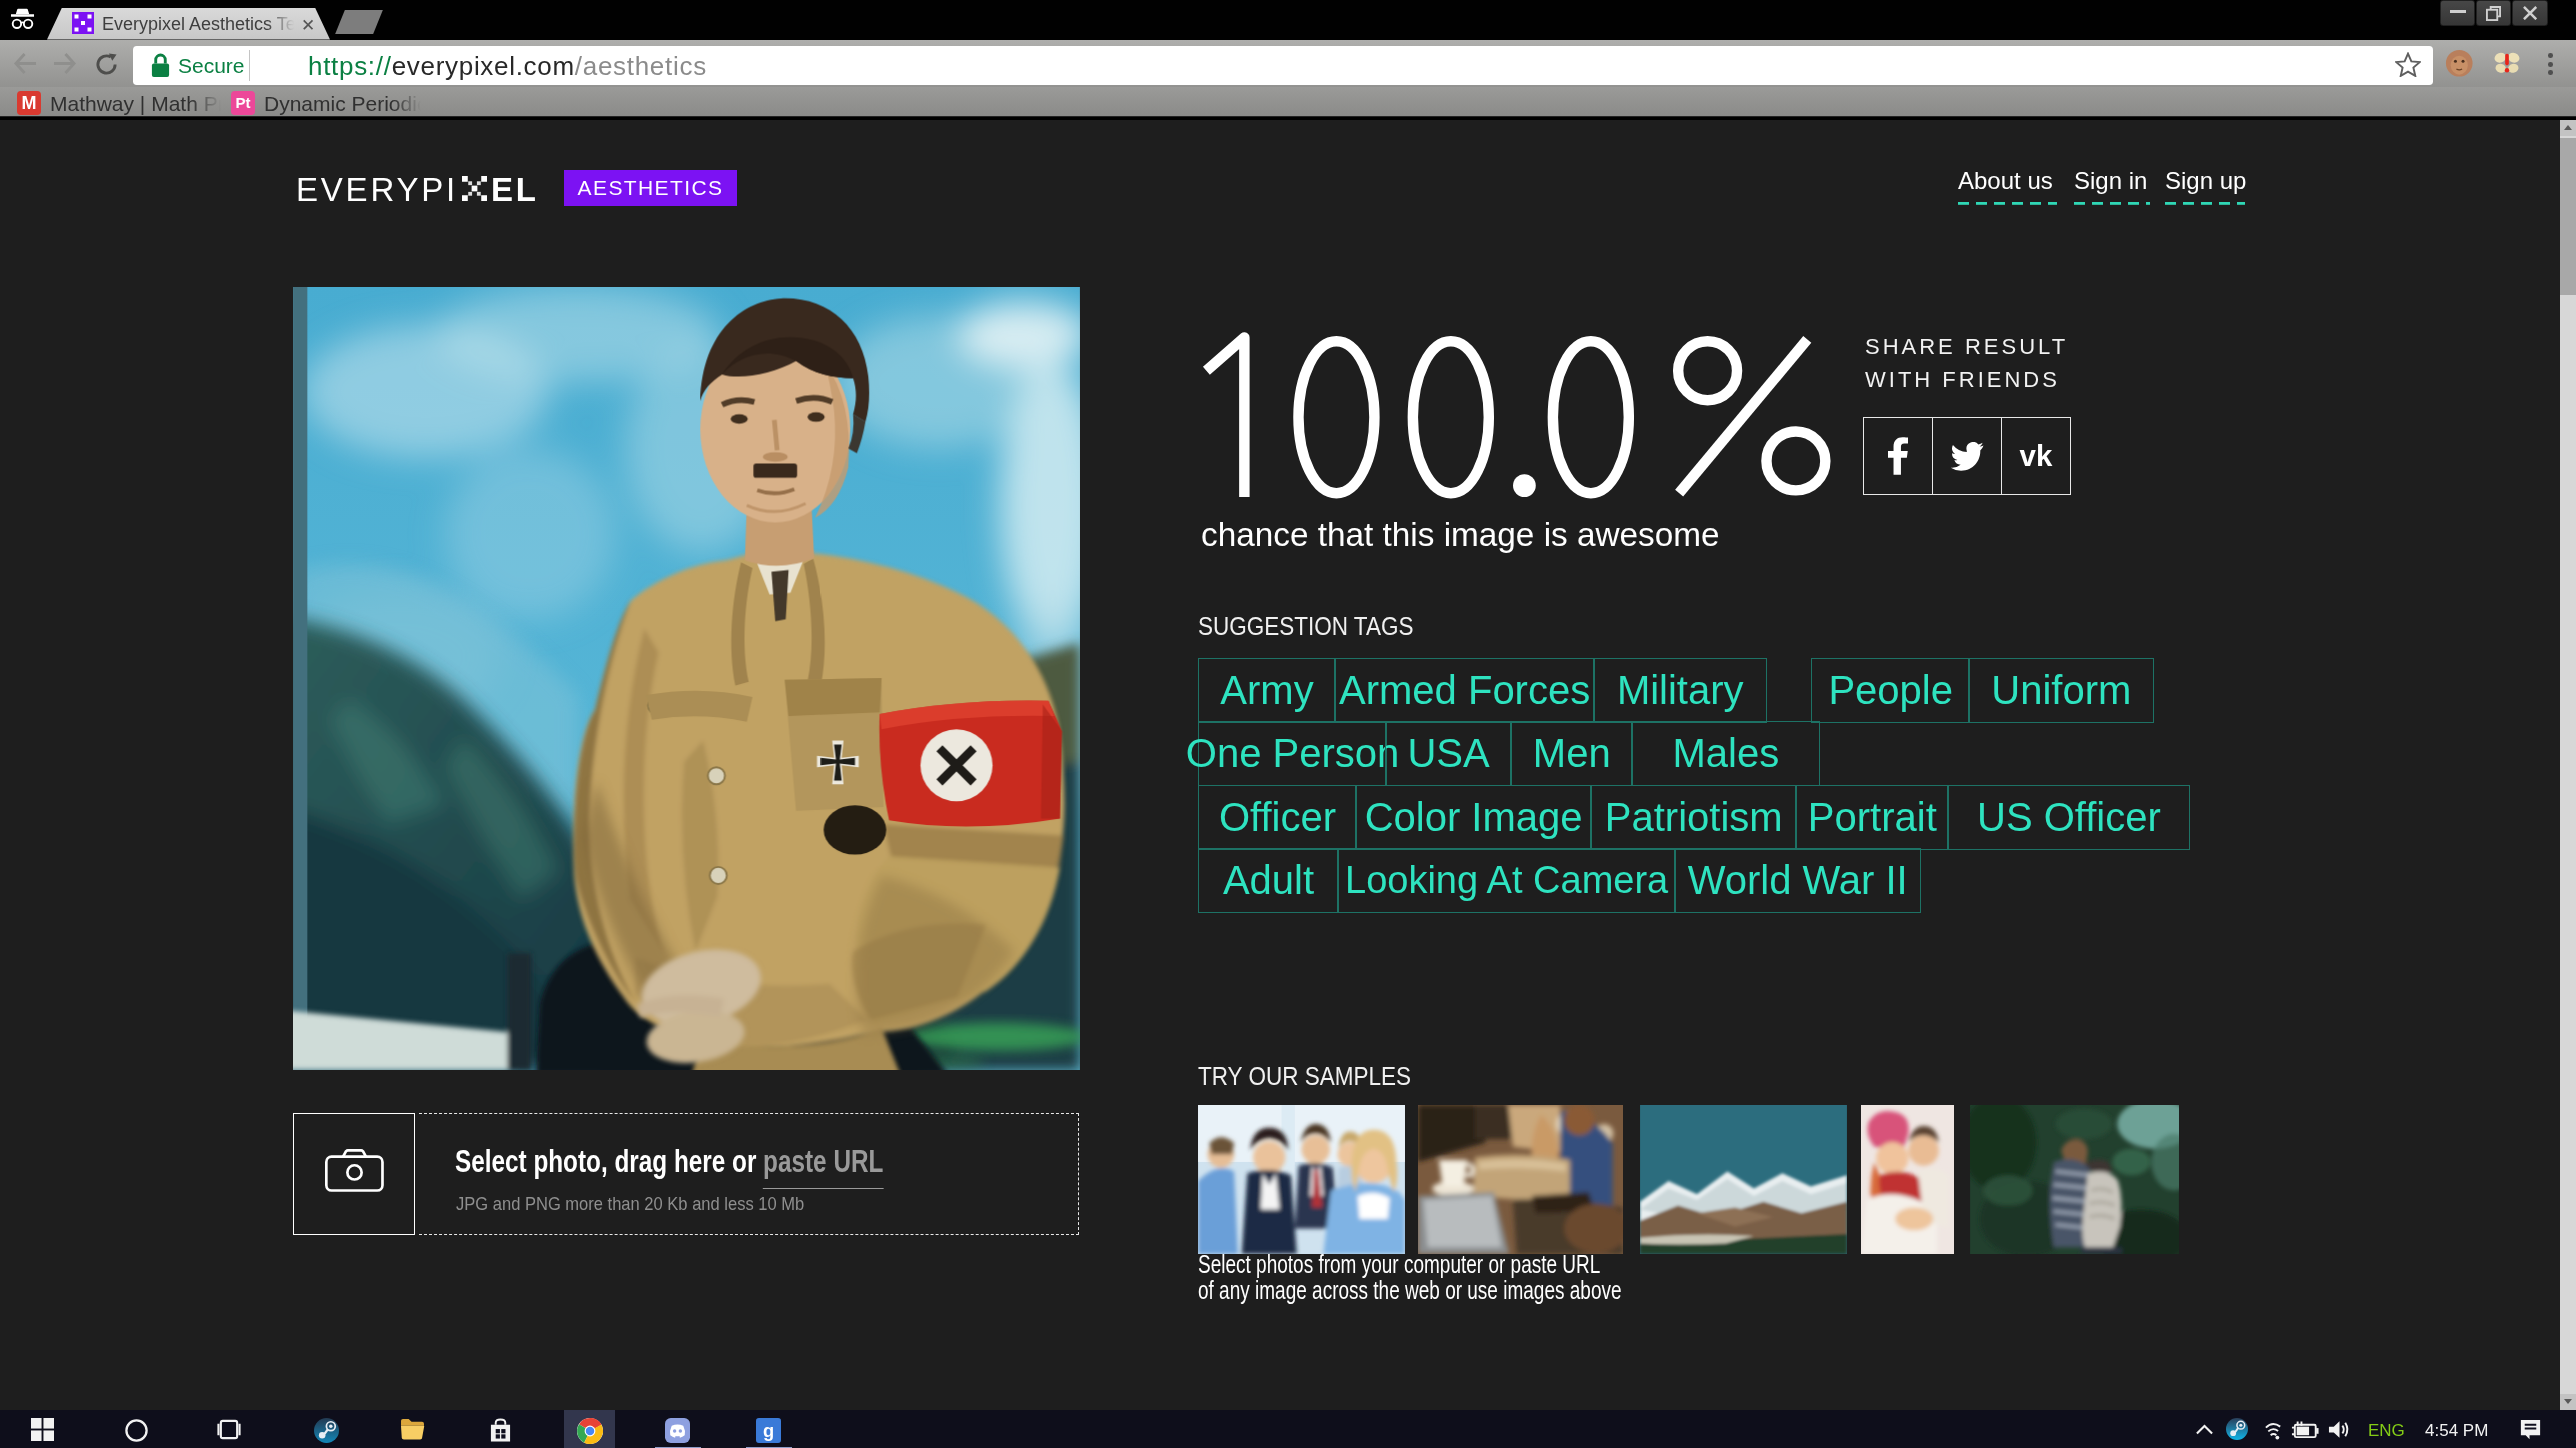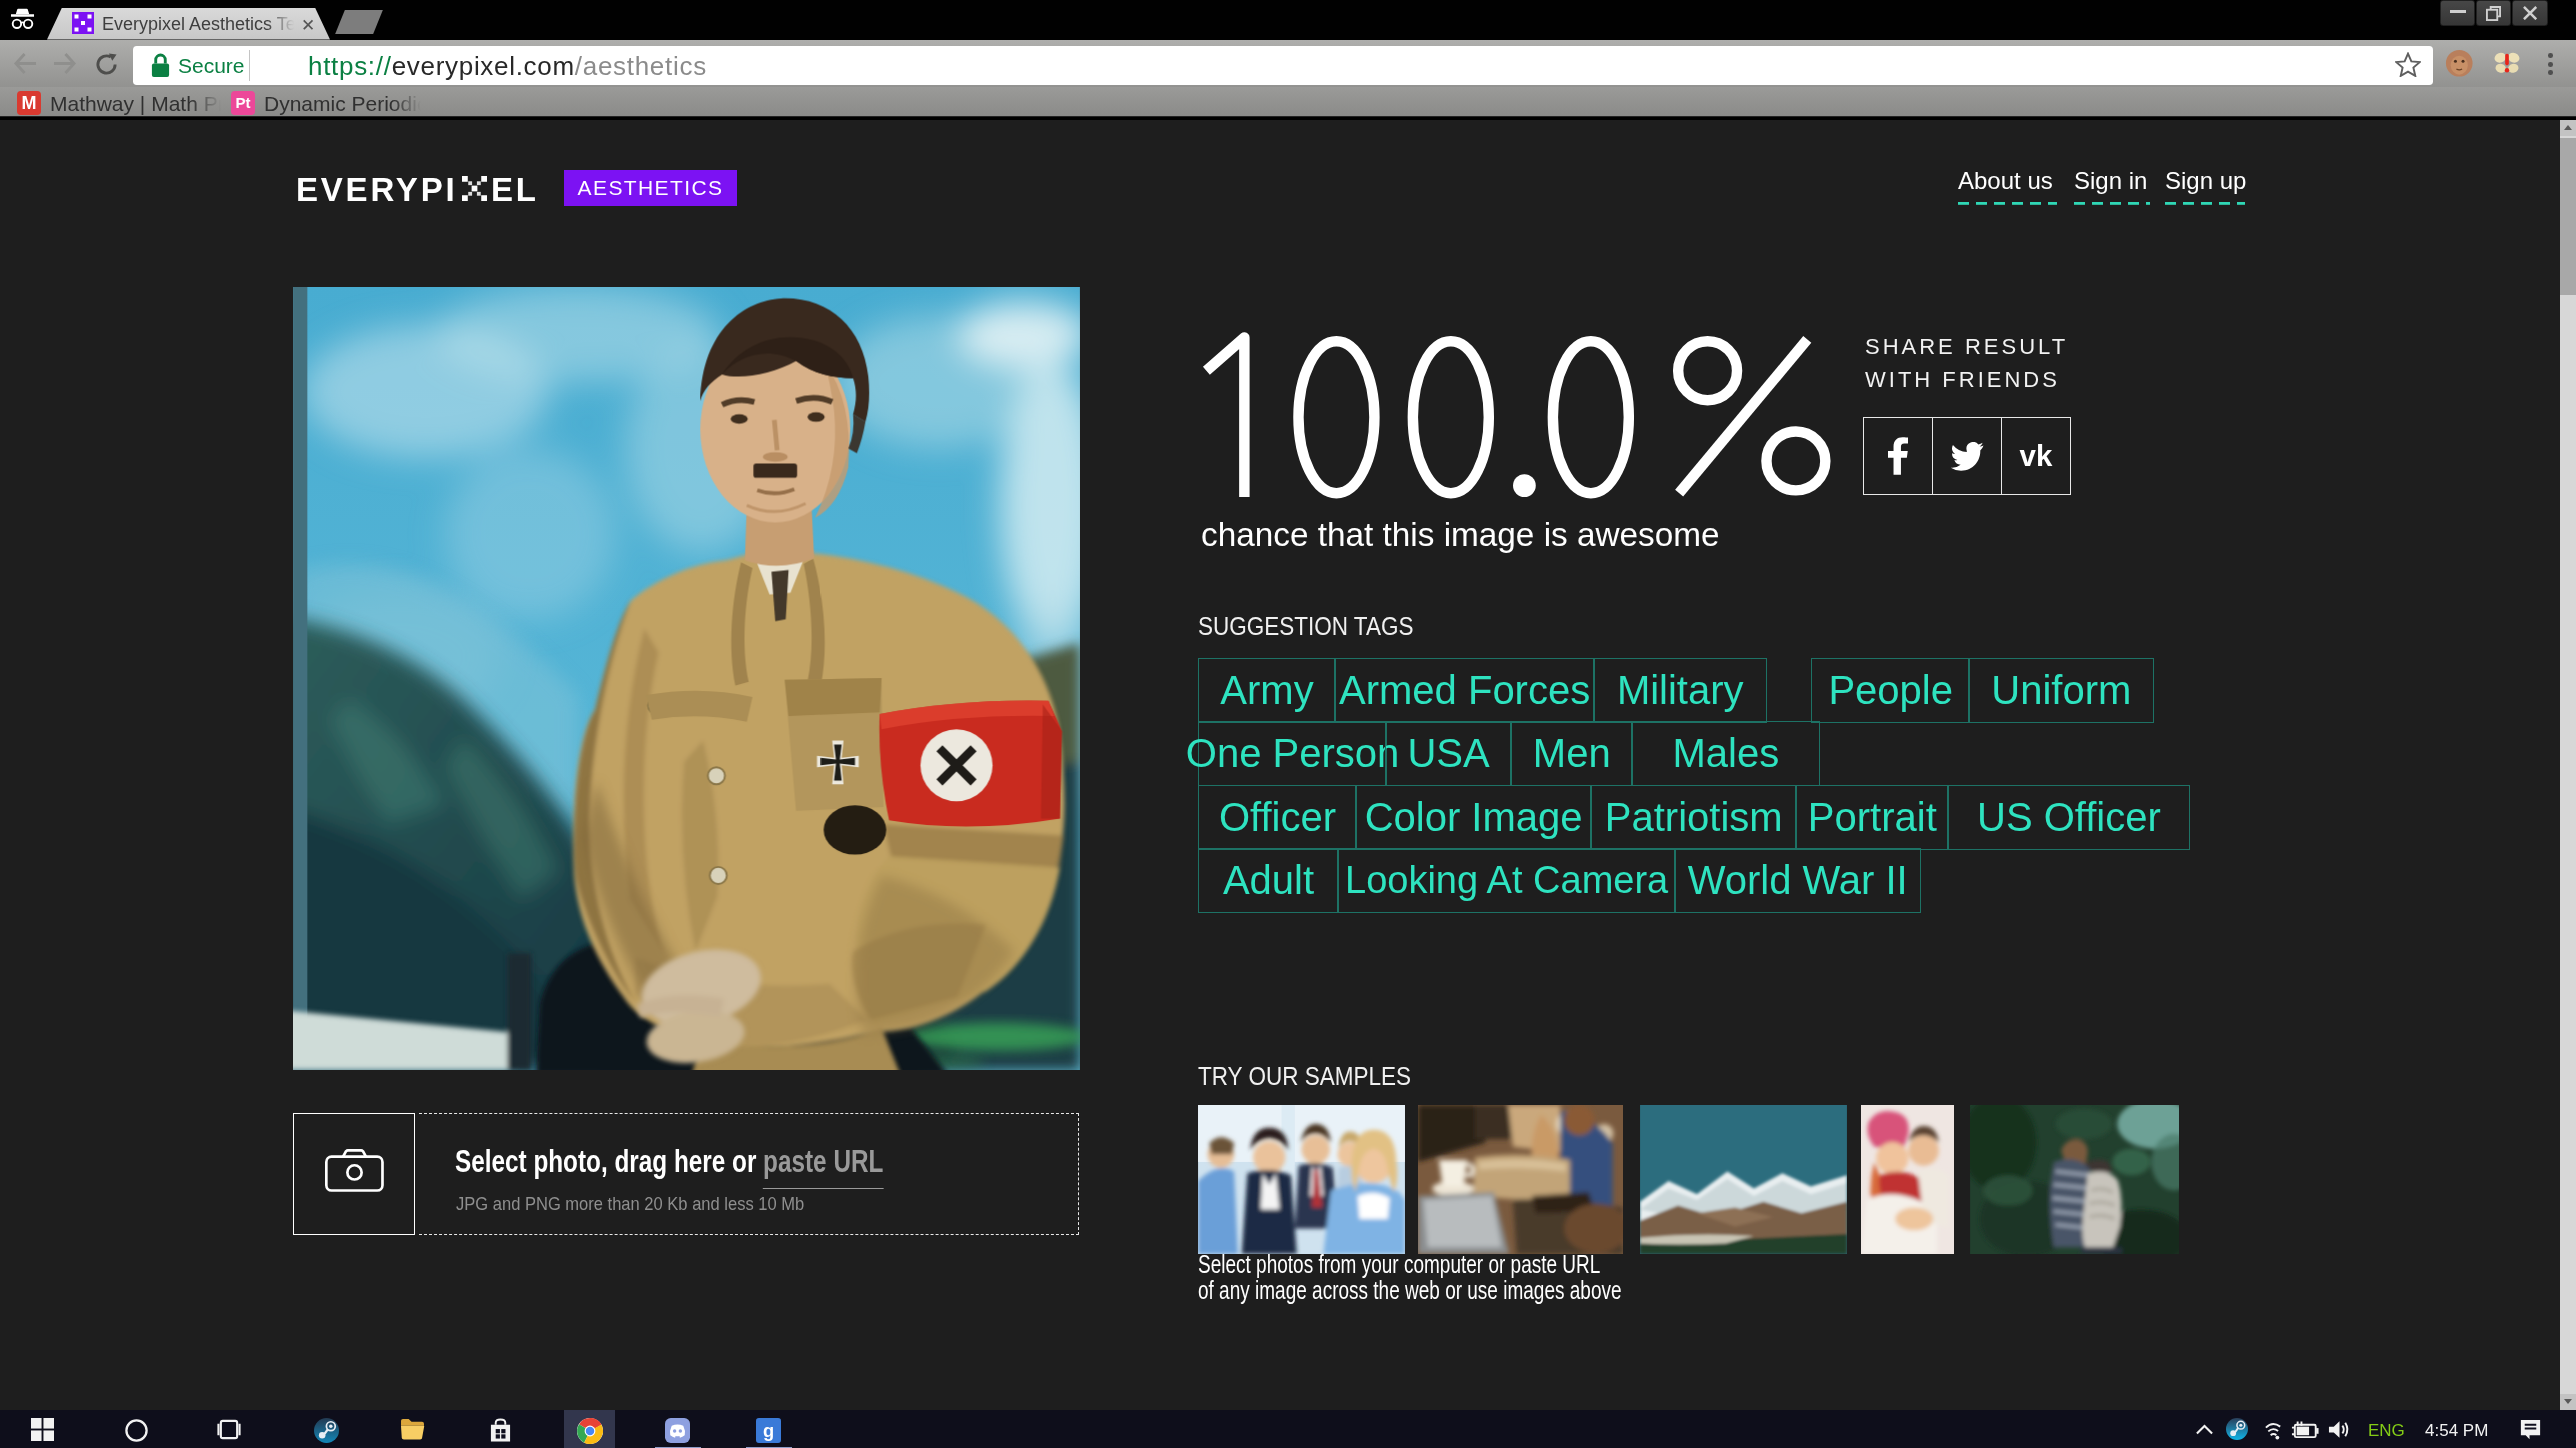--- a/index.html
+++ b/index.html
@@ -149,21 +149,21 @@
 
 <div class="abs" id="page"></div>
 
 <div class="abs" id="scrollbar"></div>
 <div class="abs" style="left:2560px; top:120px; width:16px; height:16px; background:#c3c3c3;"></div>
 <div class="abs" style="left:2564px; top:125px; width:0; height:0; border-left:4.7px solid transparent; border-right:4.7px solid transparent; border-bottom:5.7px solid #585858;"></div>
 <div class="abs" style="left:2560px; top:138px; width:16px; height:157px; background:#a8a8a8;"></div>
 <div class="abs" style="left:2560px; top:1394px; width:16px; height:16px; background:#c3c3c3;"></div>
 <div class="abs" style="left:2564px; top:1399px; width:0; height:0; border-left:4.7px solid transparent; border-right:4.7px solid transparent; border-top:5.7px solid #585858;"></div>
 
-<div class="abs" style="left:296px; top:171px; font-size:33px; letter-spacing:2.8px; color:#fff; font-weight:bold;">EVERYPI</div>
+<div class="abs" style="left:296px; top:171px; font-size:33px; letter-spacing:2.8px; color:#fff; font-weight:normal;">EVERYPI</div>
 <svg class="abs" style="left:462px; top:176px;" width="25" height="25" viewBox="0 0 26 26">
   <g fill="#fff">
     <rect x="0" y="0" width="6" height="6"></rect>
     <rect x="20" y="0" width="6" height="6"></rect>
     <rect x="10" y="10" width="6" height="6"></rect>
     <rect x="0" y="20" width="6" height="6"></rect>
     <rect x="20" y="20" width="6" height="6"></rect>
     <rect x="6.5" y="5.5" width="4" height="4" opacity=".85"></rect>
     <rect x="15.5" y="5.5" width="4" height="4" opacity=".85"></rect>
     <rect x="6.5" y="16.5" width="4" height="4" opacity=".85"></rect>

